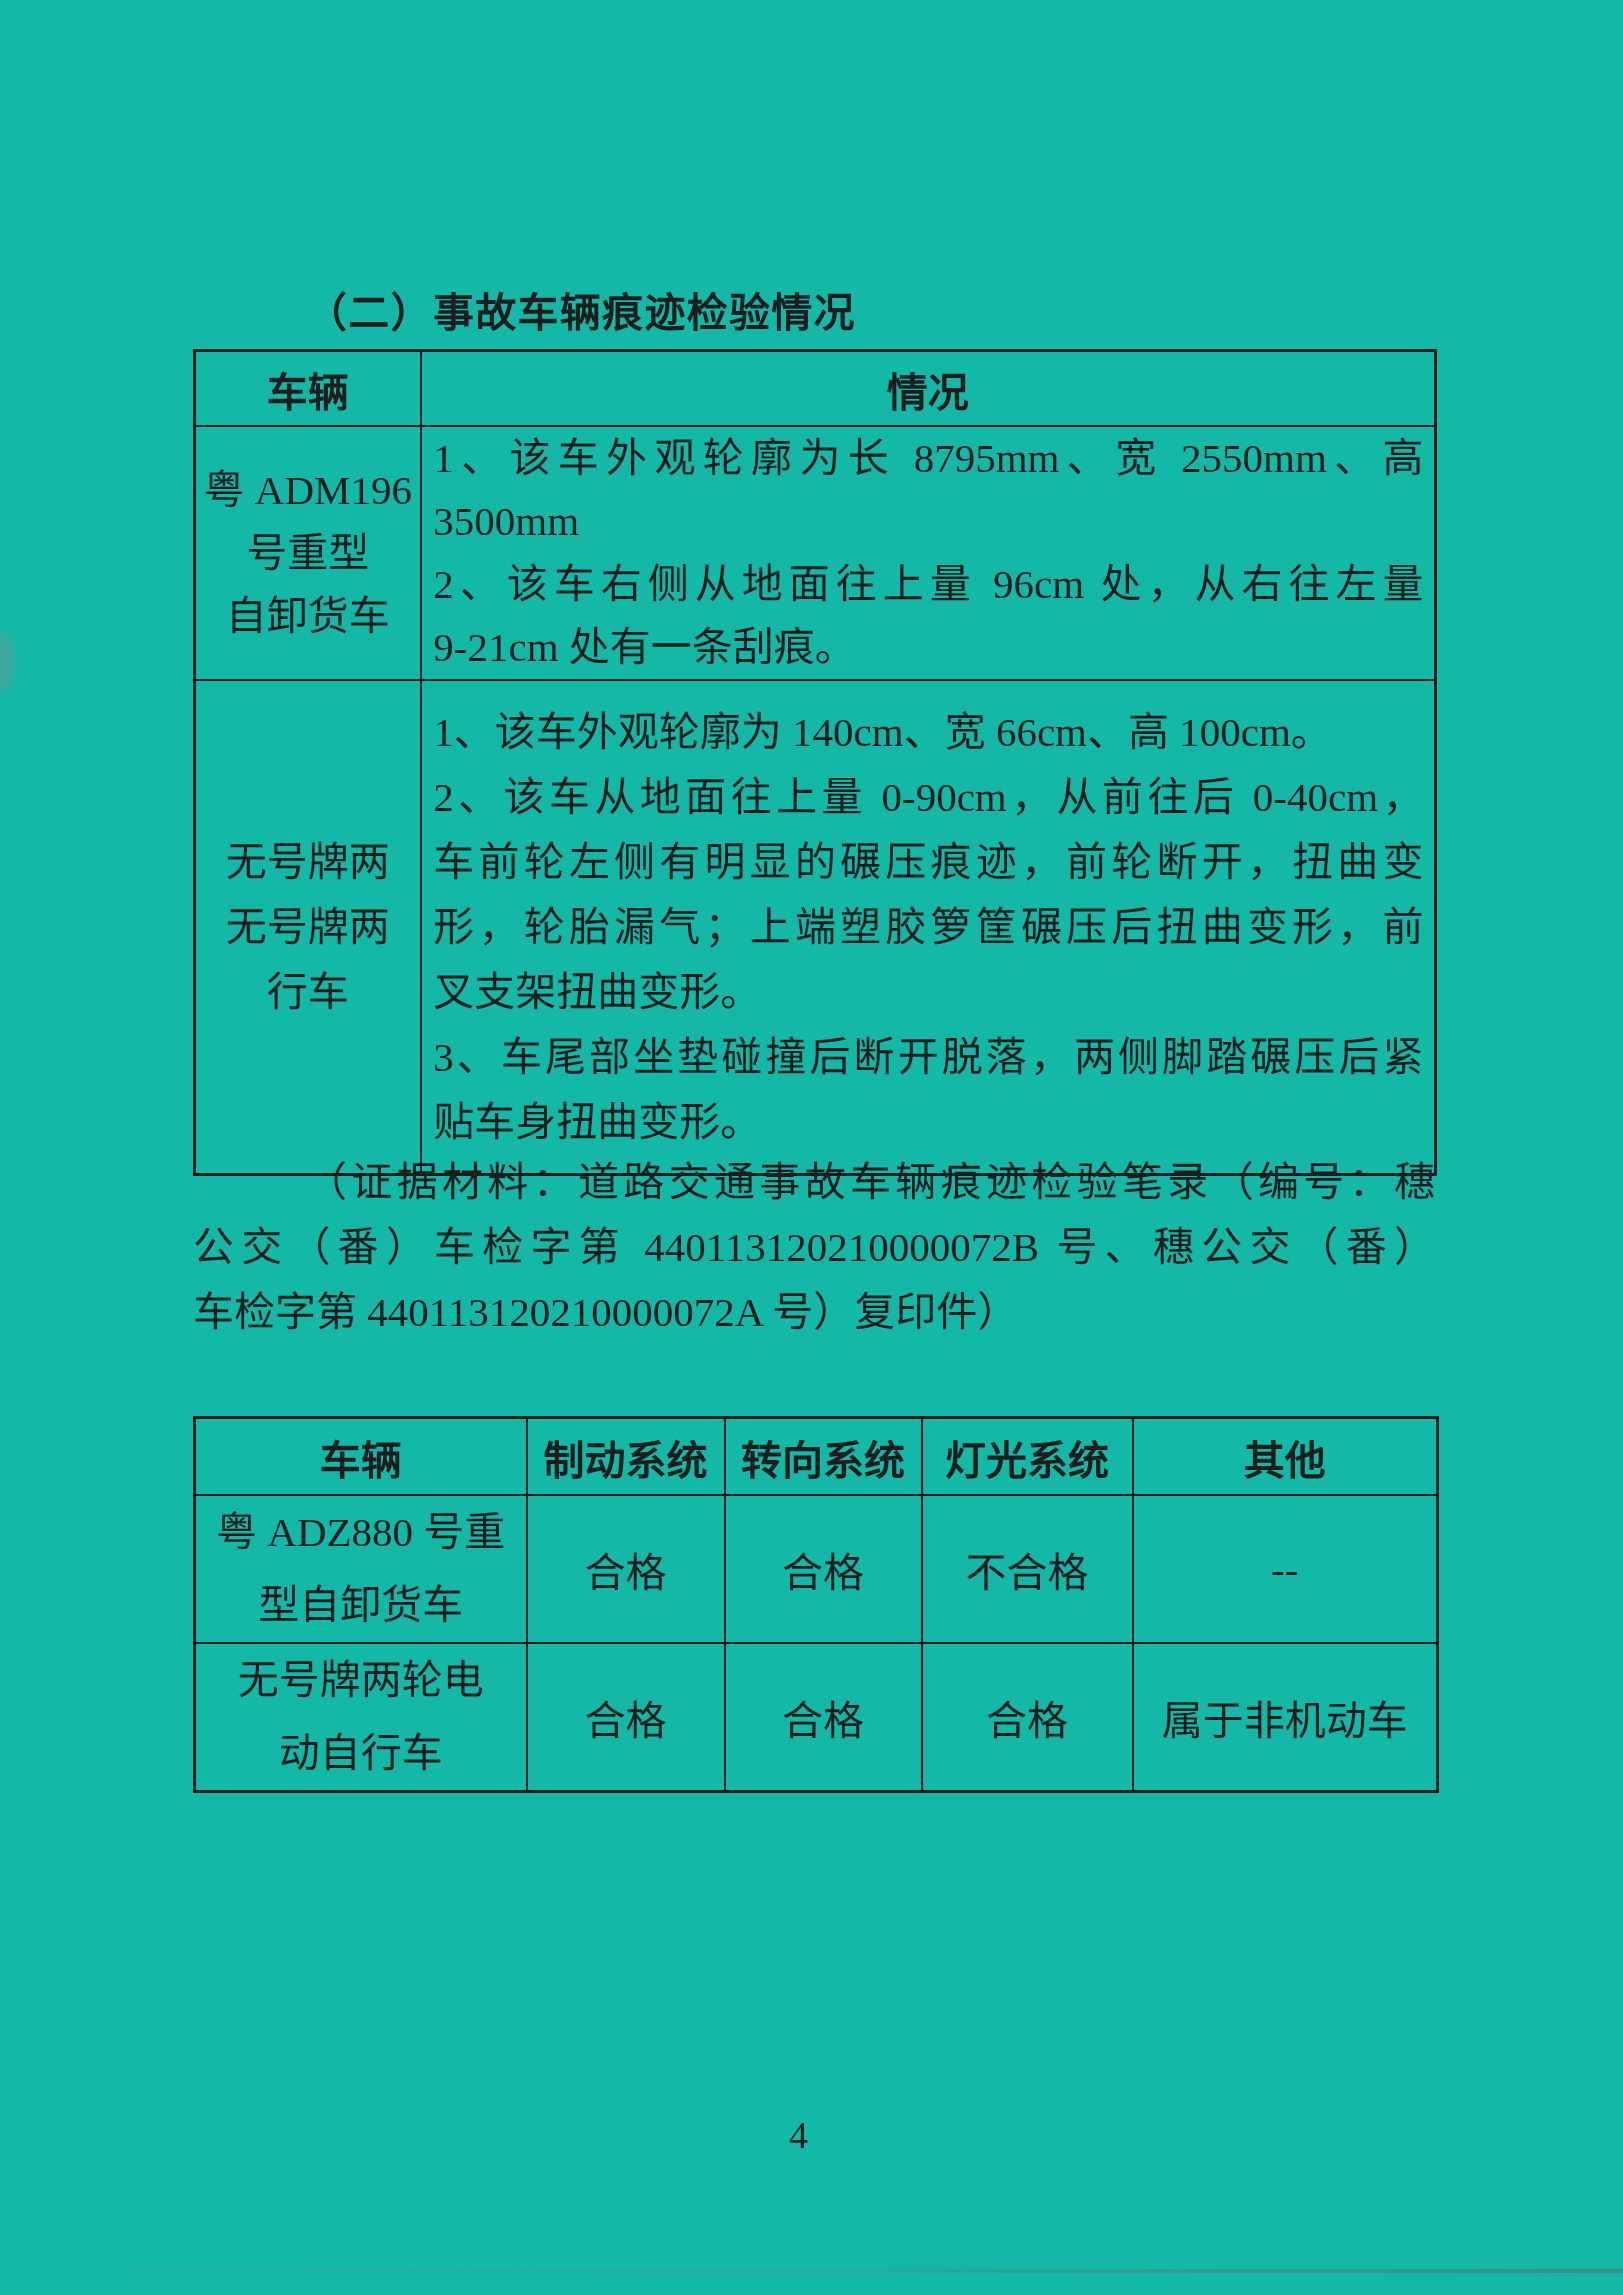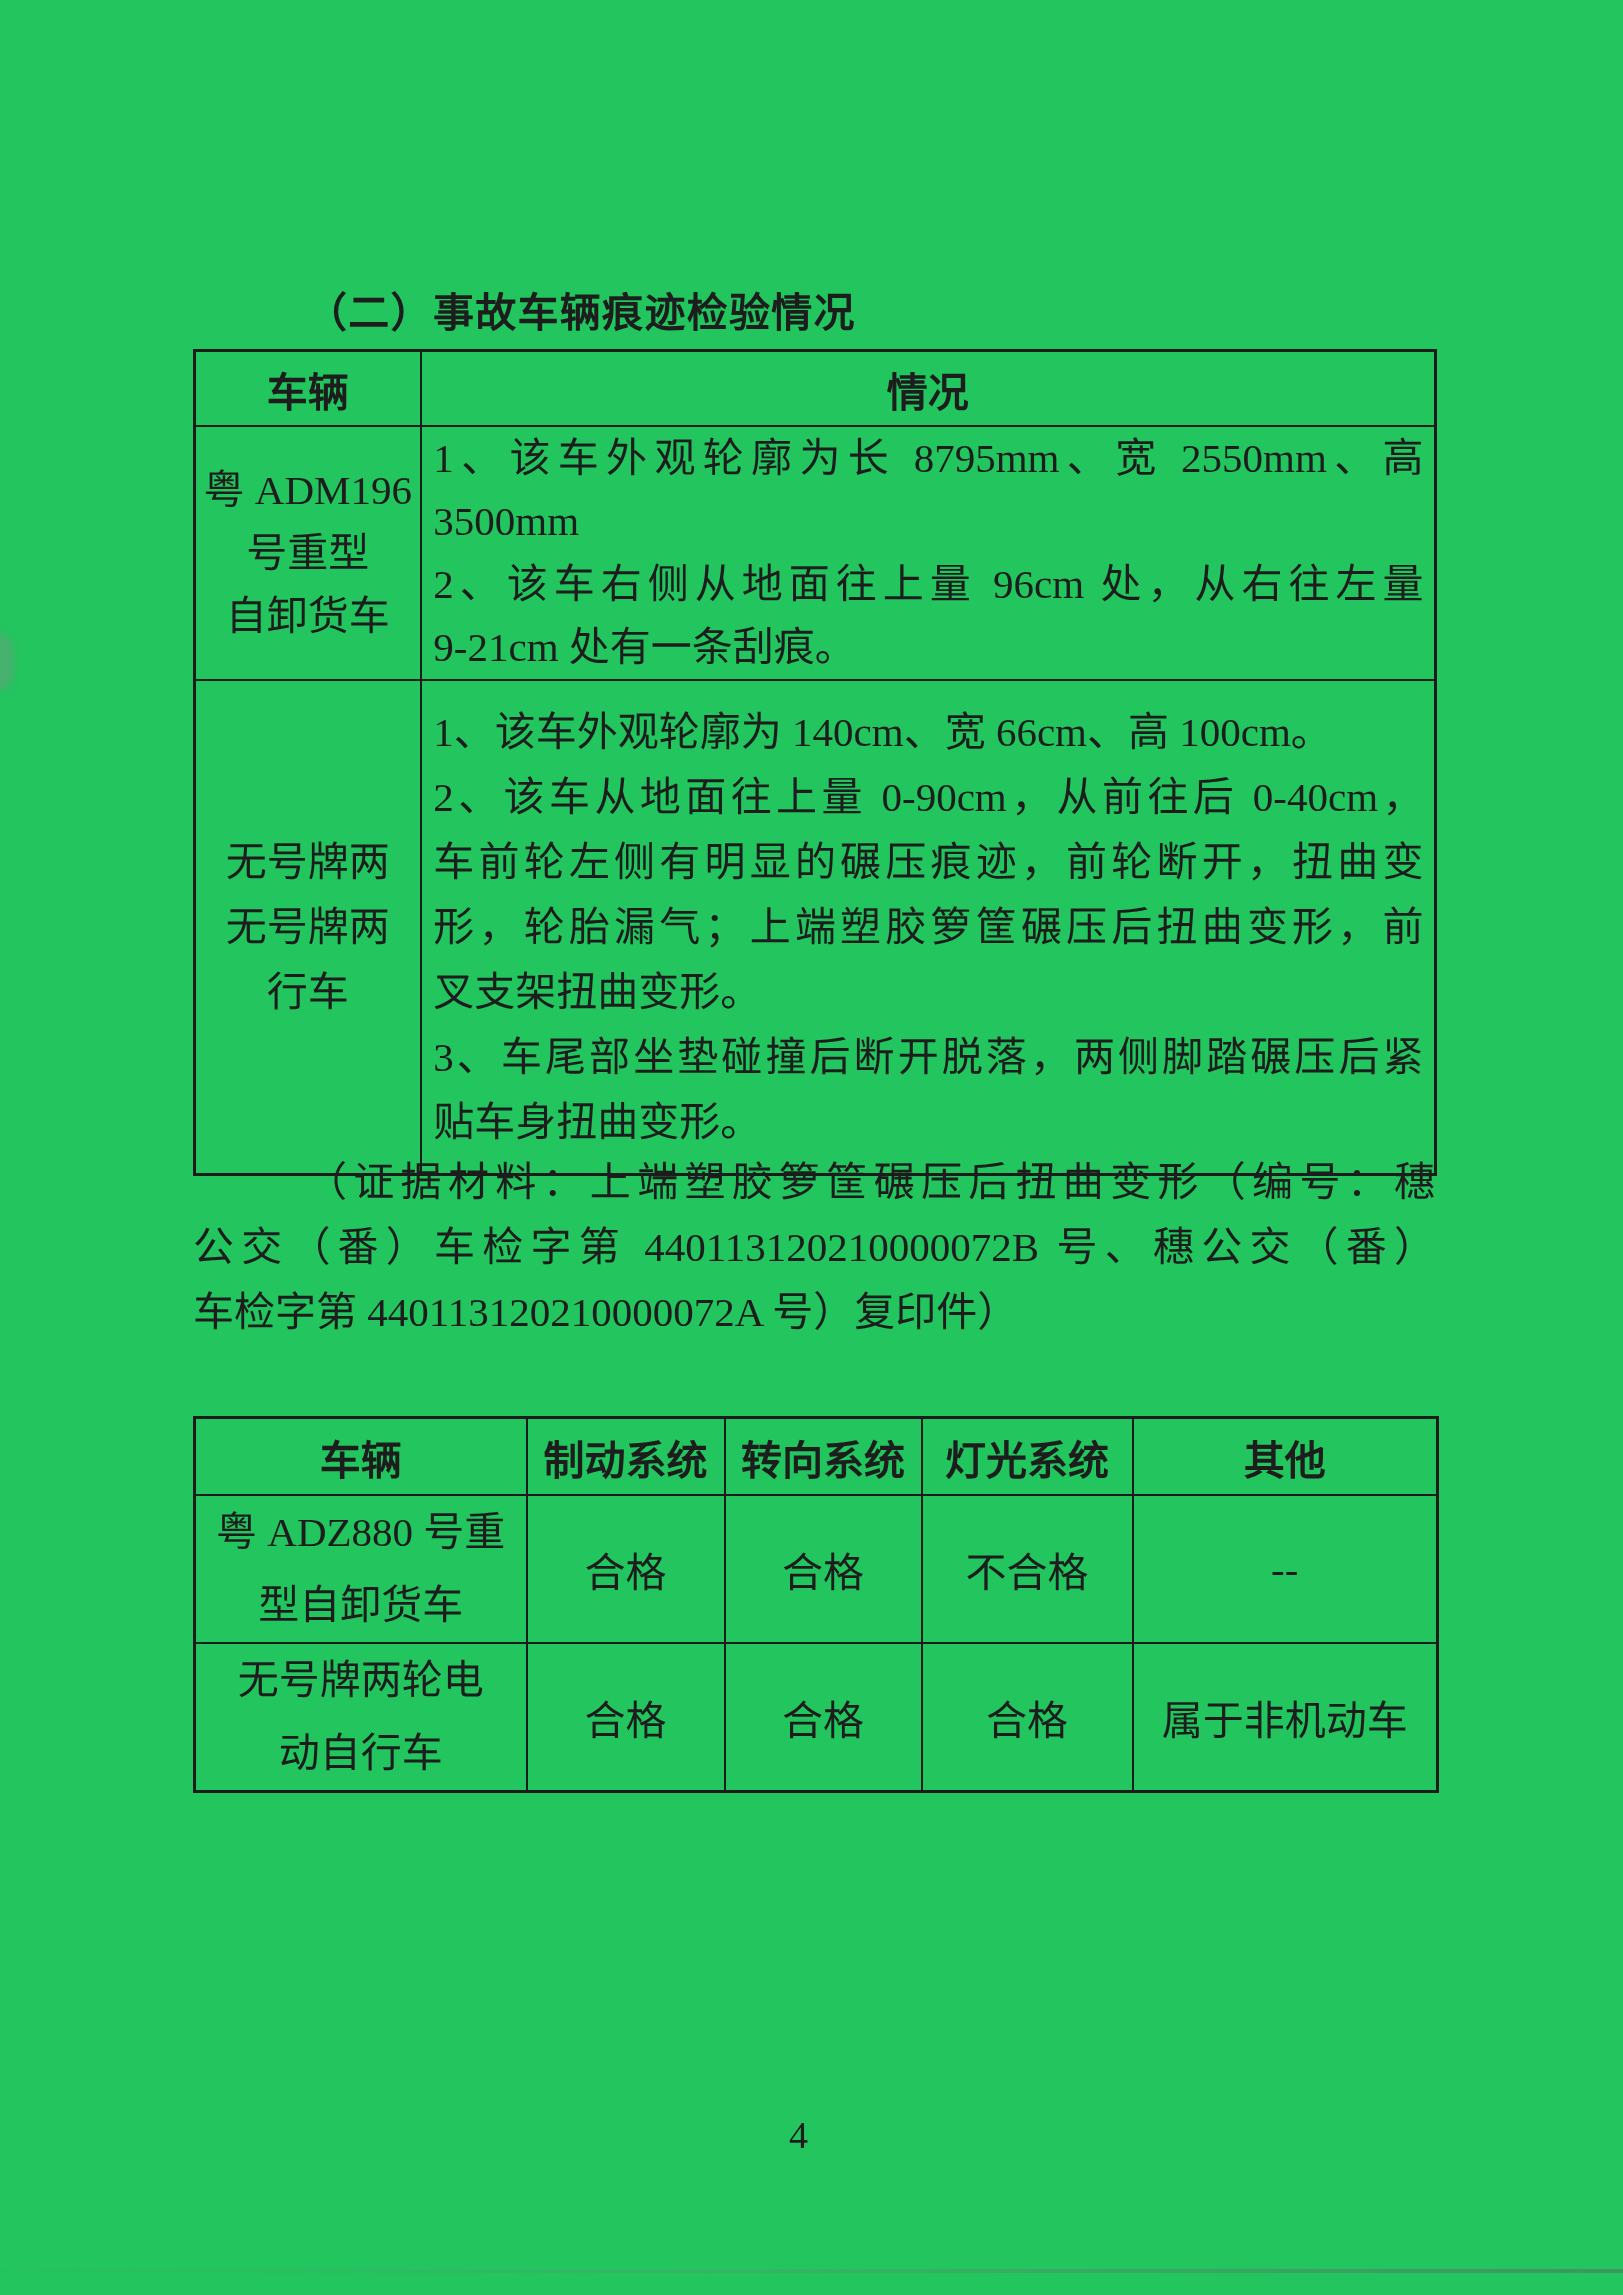--- a/index.html
+++ b/index.html
@@ -1,18 +1,18 @@
 <!DOCTYPE html>
 <html lang="zh-CN" style="font-size:10.5px"><head>
 <meta charset="utf-8">
 <style>
   html,body { margin:0; padding:0; background:#e8e8e8; }
   .page {
     position:relative; width:1623px; height:2295px;
-    background:#22c55e; overflow:hidden;
+    background:#14b8a6; overflow:hidden;
     font-family:"Liberation Serif","DejaVu Serif",serif;
     color:#1d1d1d;
   }
   .heading {
     position:absolute; left:193px; width:1242px;
     font-size:41px; font-weight:bold; line-height:52px;
     text-indent:113px; letter-spacing:1.3px; white-space:nowrap;
   }
   .h-trace { top:287px; }
   .h-tech  { top:1356px; }
@@ -102,21 +102,21 @@
         <div class="ln fill">形，轮胎漏气；上端塑胶箩筐碾压后扭曲变形，前</div>
         <div class="ln">叉支架扭曲变形。</div>
         <div class="ln fill">3、车尾部坐垫碰撞后断开脱落，两侧脚踏碾压后紧</div>
         <div class="ln">贴车身扭曲变形。</div>
       </td>
     </tr>
   </tbody>
     </table>
 
   <div class="para p-trace">
-    <div class="pline indent fill">（证据材料：上端塑胶箩筐碾压后扭曲变形（编号：穗</div>
+    <div class="pline indent fill">（证据材料：道路交通事故车辆痕迹检验笔录（编号：穗</div>
     <div class="pline fill">公交（番）车检字第 440113120210000072B 号、穗公交（番）</div>
     <div class="pline">车检字第 440113120210000072A 号）复印件）</div>
   </div>
 
 
   <table class="t-tech">
     <colgroup>
       <col style="width:332px">
         <col style="width:198px">
         <col style="width:197px">

